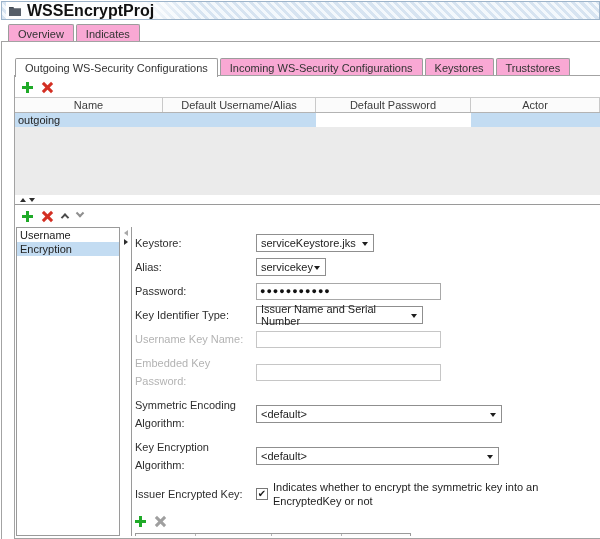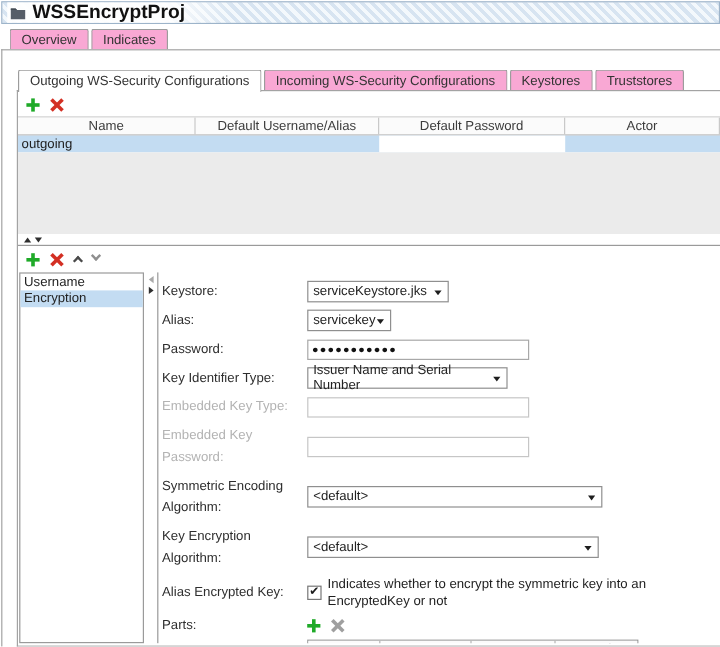--- a/index.html
+++ b/index.html
@@ -210,21 +210,21 @@
 
           <div class="frow">
             <span class="flabel">Key Identifier Type:</span>
             <div class="dd" style="width:167px;">
               <span>Issuer Name and Serial Number</span>
               <span class="dd-arrow"></span>
             </div>
           </div>
 
           <div class="frow">
-            <span class="flabel disabled">Embedded Key Type:</span>
+            <span class="flabel disabled">Username Key Name:</span>
             <input class="tinput" type="text" disabled="" value="" style="">
           </div>
 
           <div class="frow">
             <span class="flabel disabled">Embedded Key Password:</span>
             <input class="tinput" type="text" disabled="" value="" style="">
           </div>
 
           <div class="frow">
             <span class="flabel">Symmetric Encoding Algorithm:</span>
@@ -236,29 +236,28 @@
 
           <div class="frow">
             <span class="flabel">Key Encryption Algorithm:</span>
             <div class="dd" style="width:243px;">
               <span>&lt;default&gt;</span>
               <span class="dd-arrow"></span>
             </div>
           </div>
 
           <div class="frow" style="margin-bottom:4px;">
-            <span class="flabel">Alias Encrypted Key:</span>
+            <span class="flabel">Issuer Encrypted Key:</span>
             <span class="checkbox">
               <span>✔</span>
             </span>
             <span class="cb-desc">Indicates whether to encrypt the symmetric key into an EncryptedKey or not</span>
           </div>
 
           <div class="frow top">
-            <span class="flabel">Parts:</span>
             <div class="parts-col">
               <div class="parts-toolbar">
                 <span class="icon-plus"></span>
                 <span class="icon-cross gray"></span>
               </div>
               <div class="parts-table">
                 <div class="pt-head">
                   <div class="hc p1">ID</div>
                   <div class="hc p2">Name</div>
                   <div class="hc p3">Namespace</div>

